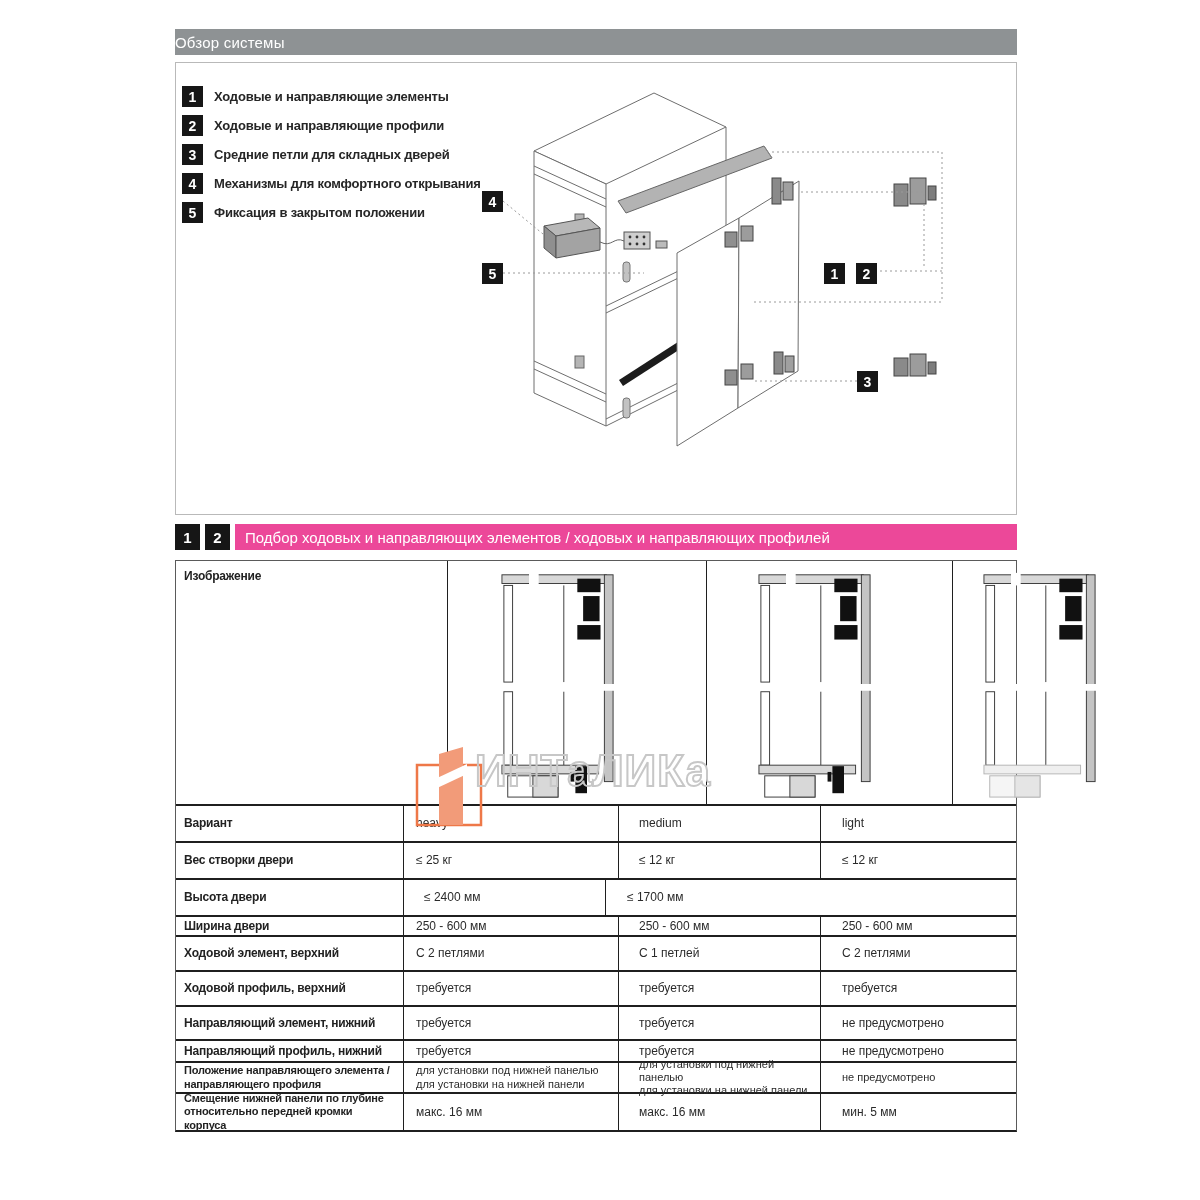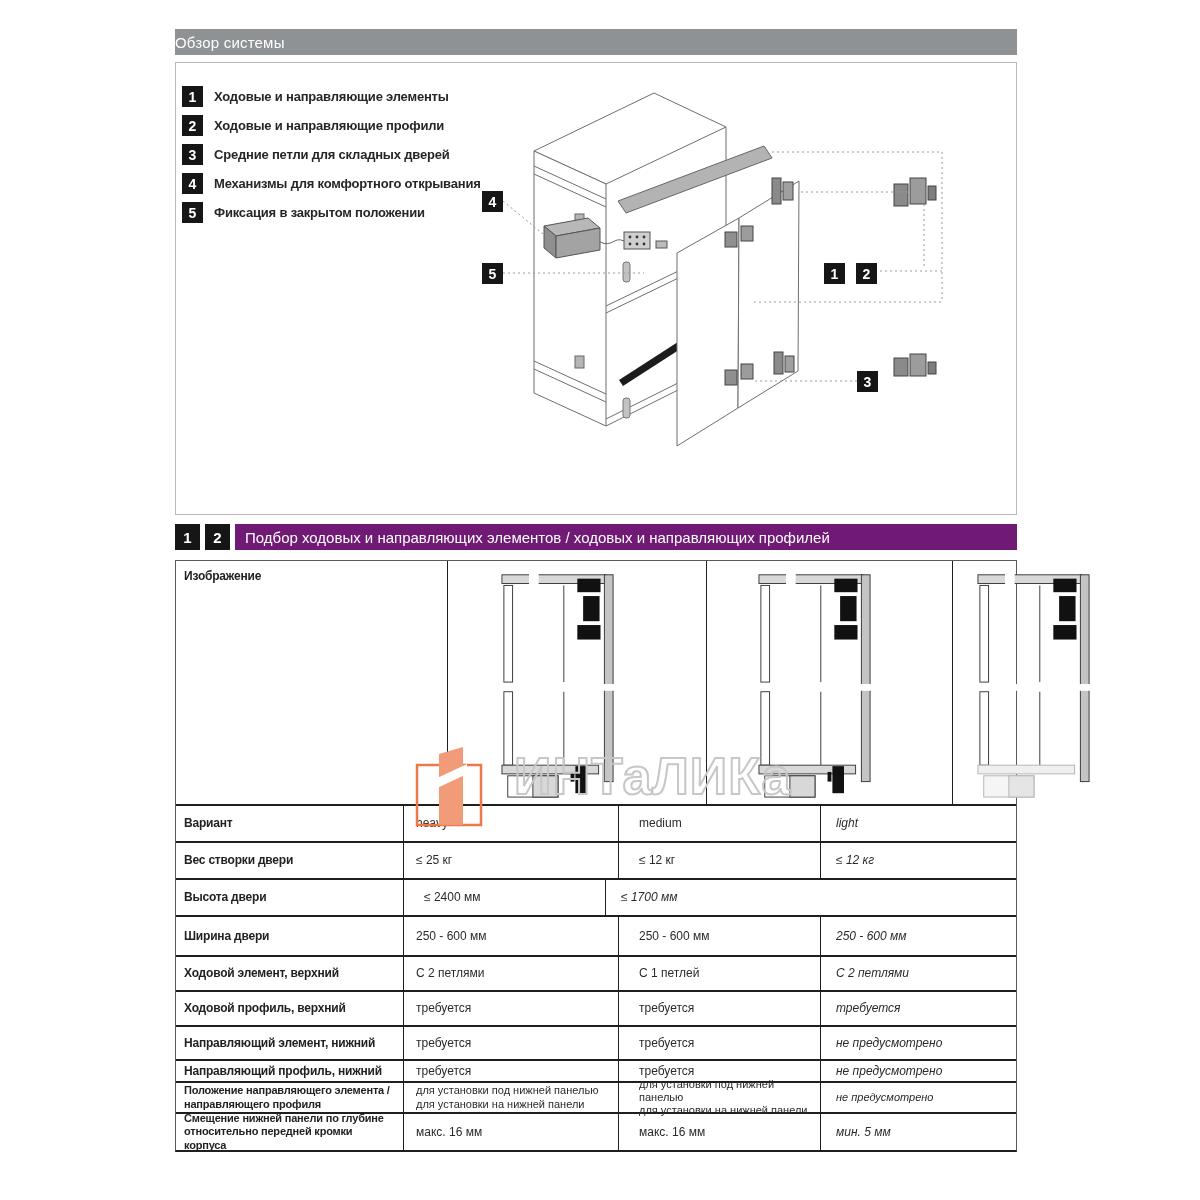--- a/index.html
+++ b/index.html
@@ -8,21 +8,21 @@
   .page{position:absolute;inset:0;}
 
   
   .hbar{position:absolute;background:#8e9294;color:#ffffff;display:flex;align-items:center;
         font-size:15px;letter-spacing:.2px;box-sizing:border-box;}
   .hbar1{left:175px;top:29px;width:842px;height:26px;}
   .hbar2-wrap{position:absolute;left:175px;top:524px;width:842px;height:26px;display:flex;}
   .numsq{width:25px;height:26px;background:#161616;color:#fff;display:flex;align-items:center;
          justify-content:center;font-weight:bold;font-size:15px;flex:none;}
   .hbar2-wrap .gap{width:5px;flex:none;background:#fff;}
-  .hbar2{flex:1;background:#701a75;color:#fff;display:flex;align-items:center;
+  .hbar2{flex:1;background:#ec4899;color:#fff;display:flex;align-items:center;
          font-size:15px;padding-left:10px;}
 
   
   .ovbox{position:absolute;left:175px;top:62px;width:842px;height:453px;
          border:1px solid #b9b9b9;box-sizing:border-box;}
   .legend{position:absolute;left:6px;top:23px;display:flex;flex-direction:column;gap:8px;}
   .lg-item{display:flex;align-items:center;gap:11px;height:21px;}
   .lg-sq{width:21px;height:21px;background:#161616;color:#fff;font-weight:bold;font-size:14px;
          display:flex;align-items:center;justify-content:center;flex:none;}
   .lg-label{font-size:13px;font-weight:bold;letter-spacing:-.2px;color:#262626;}
@@ -37,29 +37,29 @@
   .tbl{position:absolute;left:175px;top:560px;width:842px;border:1px solid #5a5a5a;
        border-bottom:2px solid #1f1f1f;box-sizing:border-box;background:transparent;z-index:1;}
   .trow{display:flex;border-top:2px solid #1f1f1f;box-sizing:border-box;}
   .trow.first{border-top:none;}
   .tcell{box-sizing:border-box;display:flex;align-items:center;padding:2px 6px 2px 8px;
          font-size:12px;color:#2a2a2a;white-space:pre-line;line-height:1.2;}
   .tcell+.tcell{border-left:1px solid #1f1f1f;}
   .c0{width:227px;flex:none;font-weight:bold;letter-spacing:-.2px;color:#222;}
   .c1{width:215px;flex:none;padding-left:12px;}
   .c2{width:202px;flex:none;padding-left:20px;}
-  .c3{flex:1;padding-left:15px;font-style:italic;}
+  .c3{flex:1;padding-left:21px;}
   .imgrow{height:243px;gap:44px;}
   .imgrow .tcell{align-items:flex-start;padding-top:8px;}
   .imgrow .c1,.imgrow .c2,.imgrow .c3{justify-content:center;}
   .small{font-size:11px;line-height:1.2;}
 
   
-  .wm{position:absolute;left:514px;top:746px;z-index:5;pointer-events:none;
-      font-size:52px;font-weight:bold;letter-spacing:1px;color:transparent;
+  .wm{position:absolute;left:475px;top:746px;z-index:5;pointer-events:none;
+      font-size:44px;font-weight:bold;letter-spacing:1px;color:transparent;
       -webkit-text-stroke:2px #c7c7c7;white-space:nowrap;}
   .wmlogo{position:absolute;left:408px;top:744px;z-index:5;pointer-events:none;}
 
   svg .thin{stroke:#6e6e6e;stroke-width:1;fill:none;}
   svg .face{stroke:#6e6e6e;stroke-width:1;fill:#ffffff;}
   svg .dot{stroke:#9a9a9a;stroke-width:1;fill:none;stroke-dasharray:2,3;}
 </style>
 </head>
 <body>
 
@@ -256,21 +256,21 @@
       <div class="tcell c0">Вес створки двери</div>
       <div class="tcell c1">≤ 25 кг</div>
       <div class="tcell c2">≤ 12 кг</div>
       <div class="tcell c3">≤ 12 кг</div>
     </div>
     <div class="trow" style="height:37px">
       <div class="tcell c0">Высота двери</div>
       <div class="tcell c2">≤ 2400 мм</div>
       <div class="tcell c3">≤ 1700 мм</div>
     </div>
-    <div class="trow" style="height:40px">
+    <div class="trow" style="height:20px">
       <div class="tcell c0">Ширина двери</div>
       <div class="tcell c1">250 - 600 мм</div>
       <div class="tcell c2">250 - 600 мм</div>
       <div class="tcell c3">250 - 600 мм</div>
     </div>
     <div class="trow" style="height:35px">
       <div class="tcell c0">Ходовой элемент, верхний</div>
       <div class="tcell c1">С 2 петлями</div>
       <div class="tcell c2">С 1 петлей</div>
       <div class="tcell c3">С 2 петлями</div>

